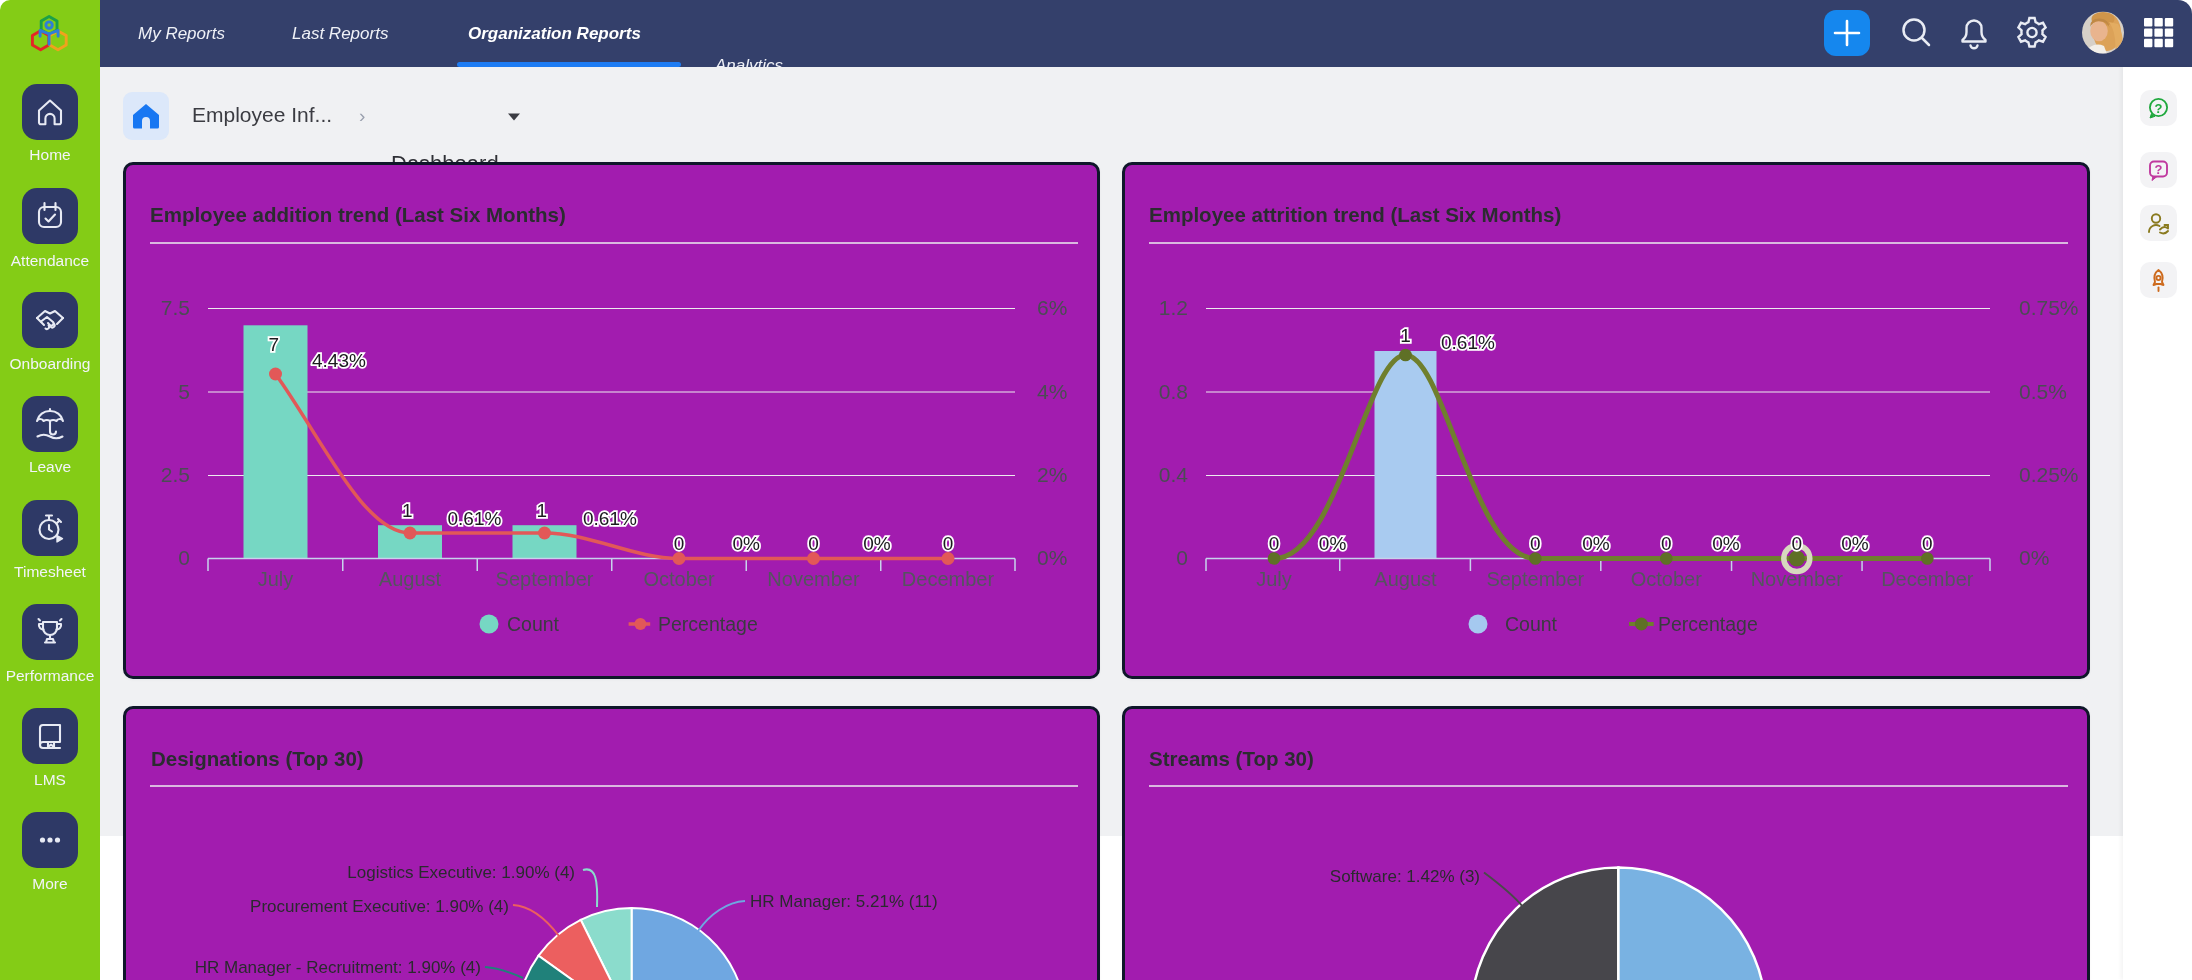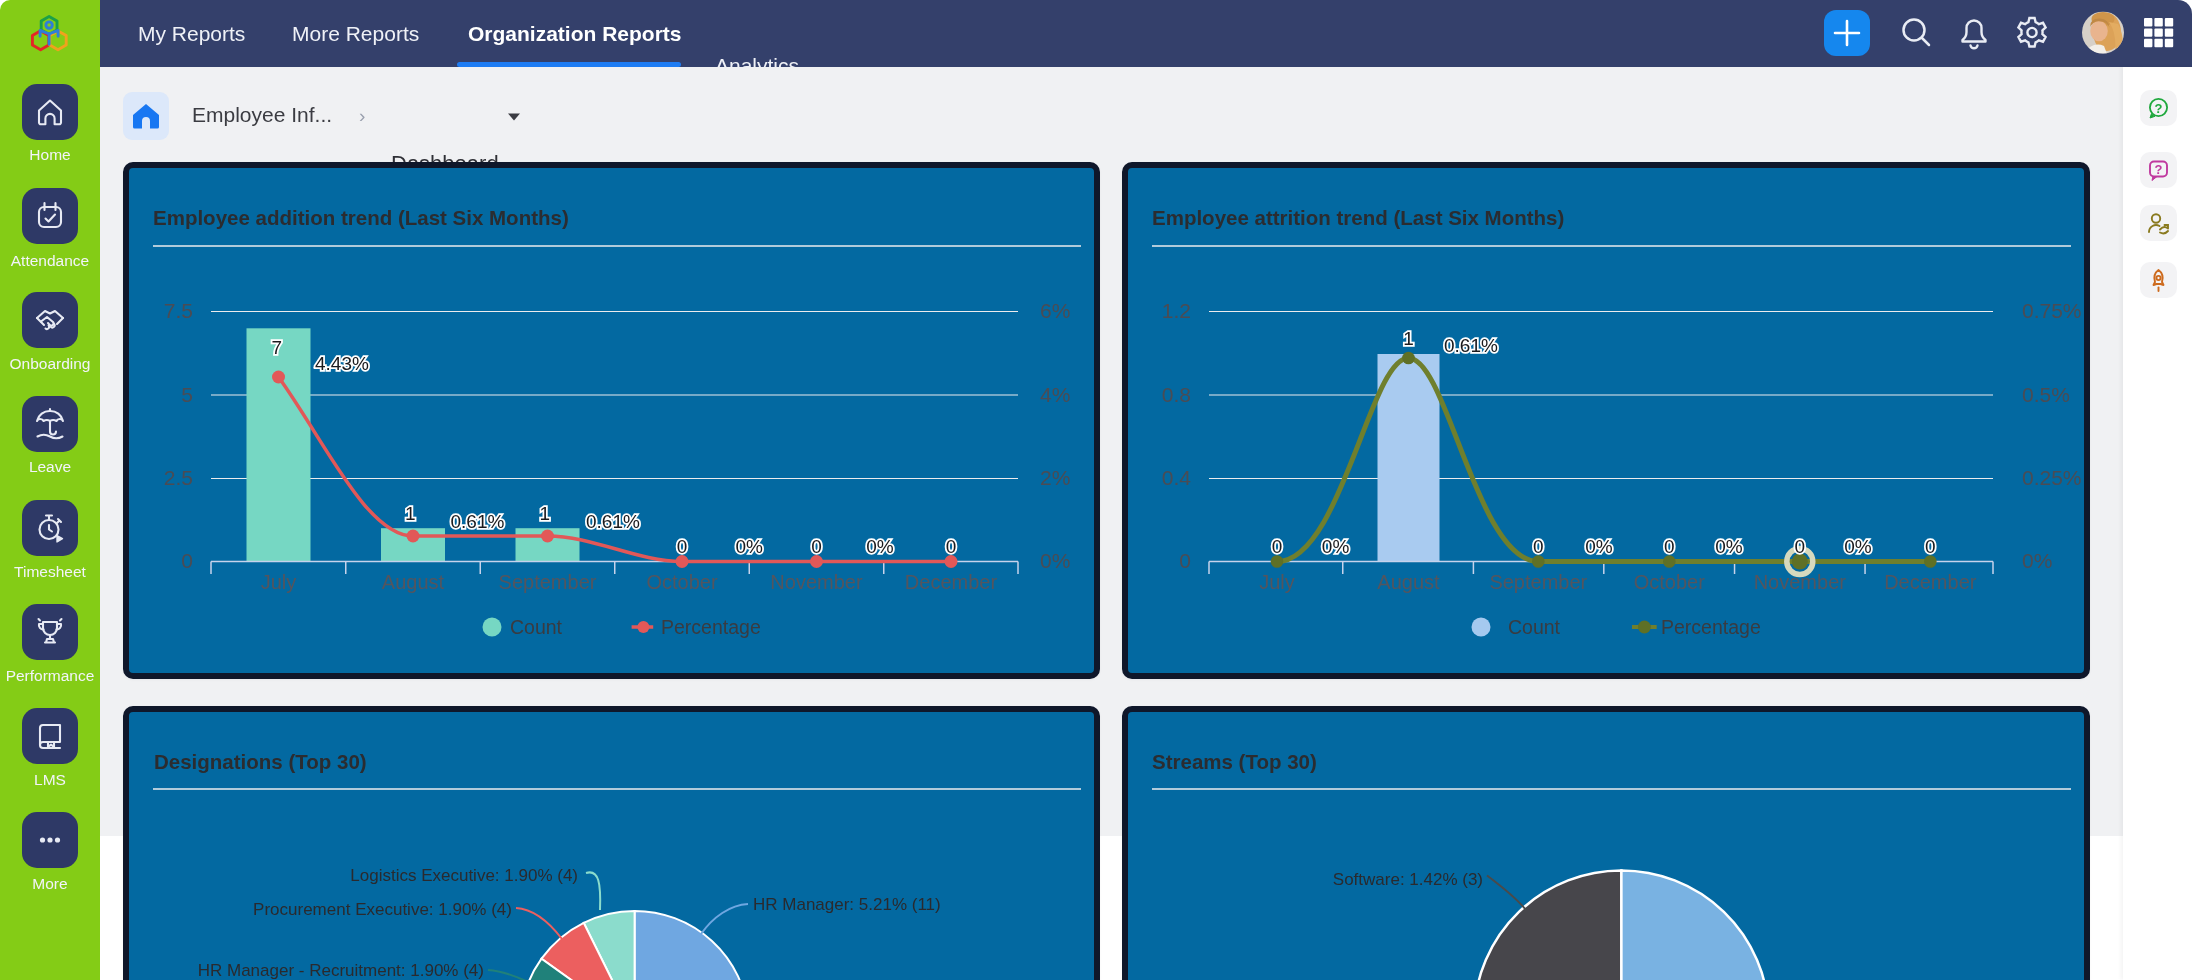--- a/index.html
+++ b/index.html
@@ -3,31 +3,31 @@
 <meta charset="utf-8">
 <style>
   * { margin:0; padding:0; box-sizing:border-box; }
   html,body { width:2192px; height:980px; background:#ffffff; overflow:hidden;
     font-family:"Liberation Sans", sans-serif; }
   .sidebar { position:absolute; left:0; top:0; width:100px; height:980px;
     background:#84cc16; border-top-left-radius:10px; }
   .navbar { position:absolute; left:100px; top:0; width:2092px; height:67px;
     background:#34406B; border-top-right-radius:14px; }
   .tab { position:absolute; top:0; height:64px; line-height:67px; color:#EFF1F7;
-    font-size:21px; white-space:nowrap; }
+    font-size:17px; white-space:nowrap;font-style:italic; }
   .tab.active { font-weight:700; color:#FFFFFF; }
   .underline { position:absolute; left:357px; top:62px; width:224px; height:5px;
     background:#1E7CF3; border-radius:3px; }
   .content { position:absolute; left:100px; top:67px; width:2023px; height:769px;
     background:#F0F1F3;text-align:center; }
   .rail { position:absolute; left:2123px; top:67px; width:69px; height:913px;
     background:#FFFFFF; box-shadow:-2px 0 4px rgba(0,0,0,0.05); }
   .railtile { position:absolute; left:17px; width:37px; height:36px;
     background:#F3F3F5; border-radius:10px; }
-  .card { position:absolute; background:#0369a1; border:6px solid #0f172a;
+  .card { position:absolute; background:#a21caf; border:3px solid #0f172a;
     border-radius:10px; box-shadow:0 1px 3px rgba(20,30,60,0.04); }
   .bc-home { position:absolute; left:23px; top:25px; width:46px; height:48px;
     background:#DCE8FA; border-radius:9px; }
   .bc-text { position:absolute; top:36px; font-size:21px; color:#3B3C42; font-weight:500;}
   svg text { font-family:"Liberation Sans", sans-serif; }
 </style>
 </head>
 <body>
 <div class="sidebar" id="sidebar">
 <svg width="100" height="980" viewBox="0 0 100 980">
@@ -108,21 +108,21 @@
     <text x="50" y="472">Leave</text>
     <text x="50" y="577">Timesheet</text>
     <text x="50" y="681">Performance</text>
     <text x="50" y="785">LMS</text>
     <text x="50" y="889">More</text>
   </g>
 </svg>
 </div>
 <div class="navbar">
   <span class="tab" style="left:38px;">My Reports</span>
-  <span class="tab" style="left:192px;">More Reports</span>
+  <span class="tab" style="left:192px;">Last Reports</span>
   <span class="tab active" style="left:368px;text-align:center;">Organization Reports</span>
   <span class="tab" style="left:615px;margin-top:32px;">Analytics</span>
   <div class="underline"></div>
   <div id="navicons">
   <svg style="position:absolute; left:1700px; top:0;" width="392" height="67" viewBox="0 0 392 67">
     <rect x="24" y="10" width="46" height="46" rx="12" fill="#1587EE"></rect>
     <path d="M47,21 V45 M35,33 H59" stroke="#FFFFFF" stroke-width="2.6" stroke-linecap="round"></path>
     <g fill="none" stroke="#E9ECF4" stroke-width="2.5" stroke-linecap="round">
       <circle cx="114" cy="30" r="10.5"></circle>
       <path d="M122,38 L129,45"></path>

